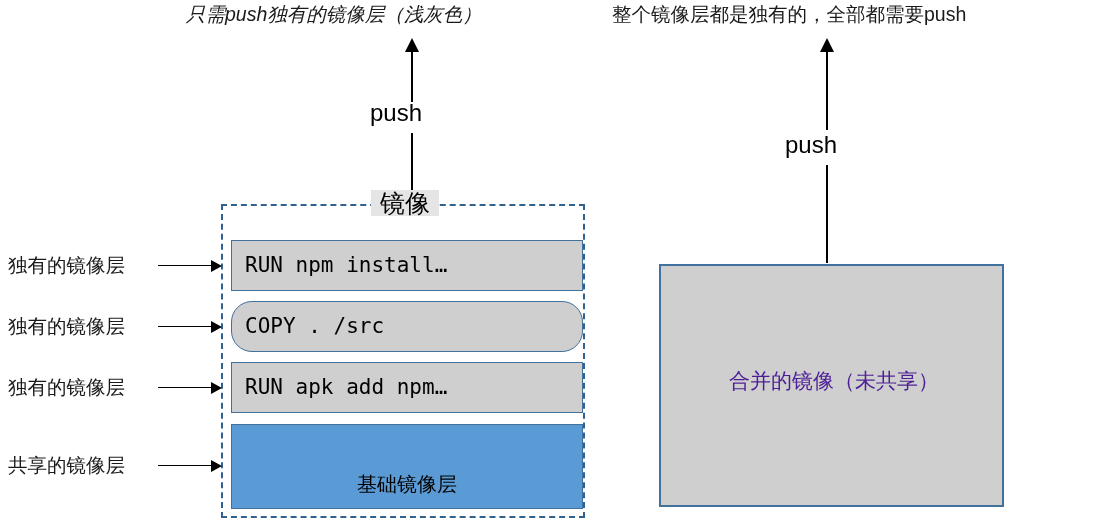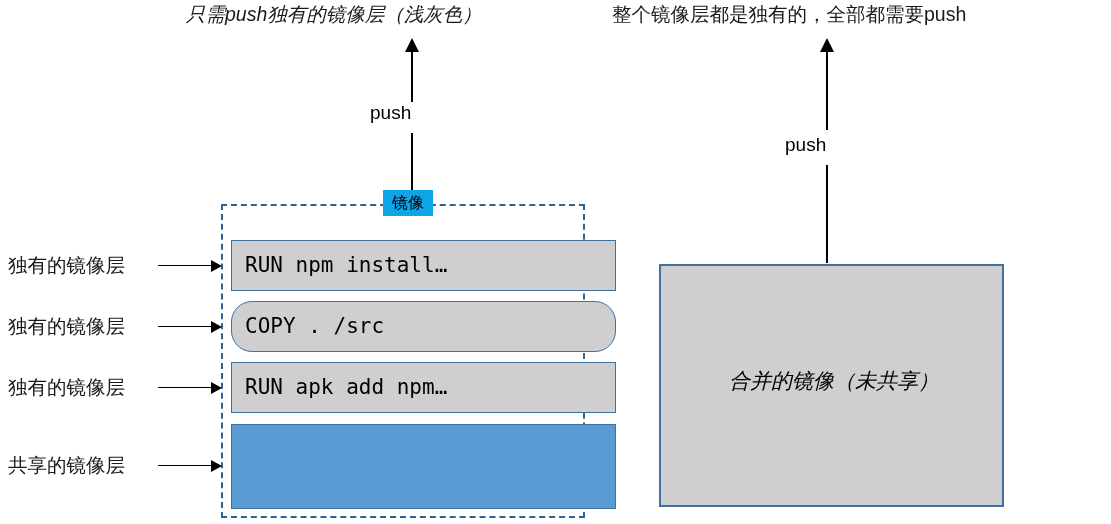--- a/index.html
+++ b/index.html
@@ -34,21 +34,21 @@
     width: 0;
     border-left: 2.2px solid #000;
   }
   .arrow-head {
     width: 0; height: 0;
     border-left: 7px solid transparent;
     border-right: 7px solid transparent;
     border-bottom: 14px solid #000;
   }
   .push-label {
-    font-size: 19px;
+    font-size: 24px;
     line-height: 26px;
     color: #000;
     white-space: nowrap;
   }
 
   
   #push-left-head  { left: 405px; top: 38px; }
   #push-left-stem-top { left: 411px; top: 50px; height: 52px; }
   #push-left-label { left: 370px; top: 100px; }
   #push-left-stem-bottom { left: 411px; top: 133px; height: 70px; }
@@ -62,35 +62,35 @@
   
   #image-container {
     left: 221px;
     top: 204px;
     width: 364px;
     height: 314px;
     border: 2px dashed #2f6191;
     box-sizing: border-box;
   }
   #image-container-label {
-    left: 383px;
+    left: 371px;
     top: 190px;
-    background: #0ea5e9;
+    background: #e5e5e5;
     padding: 0 9px;
-    font-size: 16px;
+    font-size: 25px;
     line-height: 26px;
     white-space: nowrap;
   }
 
   
   .layer {
     box-sizing: border-box;
     border: 1.6px solid #41719C;
     left: 231px;
-    width: 385px;
+    width: 352px;
     height: 51px;
   }
   .layer-gray { background: #CFCFCF; }
   .layer-blue { background: #5B9BD5; height: 85px; }
 
   .layer-cmd {
     position: absolute;
     left: 13px;
     top: 11px;
     font-family: "DejaVu Sans Mono", "Liberation Mono", monospace;
@@ -165,23 +165,22 @@
     background: #CFCFCF;
   }
   #merged-image-label {
     position: absolute;
     left: 5px;
     right: 0;
     top: 101px;
     text-align: center;
     font-size: 21px;
     line-height: 28px;
-    color: #000000;
-    white-space: nowrap;
-    font-style: italic;
+    color: #4c1d95;
+    white-space: nowrap;
   }
 </style>
 </head>
 <body>
 
 <div class="abs caption" id="caption-left">只需push独有的镜像层（浅灰色）</div>
 
 <div class="abs caption" id="caption-right">整个镜像层都是独有的，全部都需要push</div>
 
 <div class="abs arrow-head" id="push-left-head"></div>
@@ -204,20 +203,21 @@
 
 <div class="abs layer layer-gray" id="layer-1">
   <span class="layer-cmd">COPY . /src</span>
 </div>
 
 <div class="abs layer layer-gray" id="layer-2">
   <span class="layer-cmd">RUN apk add npm…</span>
 </div>
 
 <div class="abs layer layer-blue" id="layer-3">
+  <span class="layer-sub">基础镜像层</span>
 </div>
 
 <div class="abs side-label" id="side-label-0">独有的镜像层</div>
 <div class="abs side-label" id="side-label-1">独有的镜像层</div>
 <div class="abs side-label" id="side-label-2">独有的镜像层</div>
 <div class="abs side-label" id="side-label-3">共享的镜像层</div>
 
 <div class="abs connector" id="connector-0">
   <span class="line"></span>
   <span class="head"></span>

